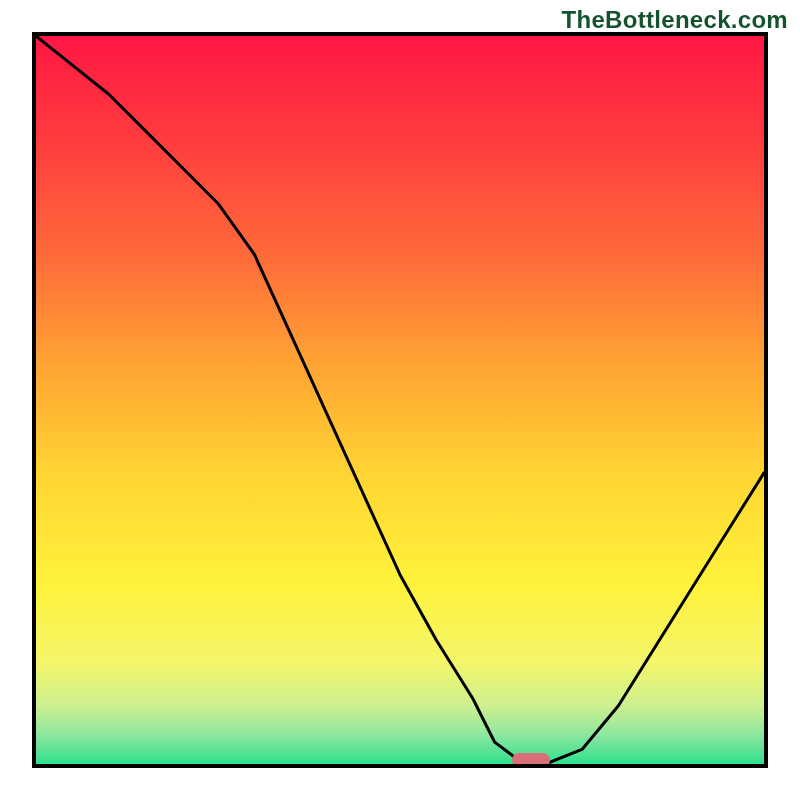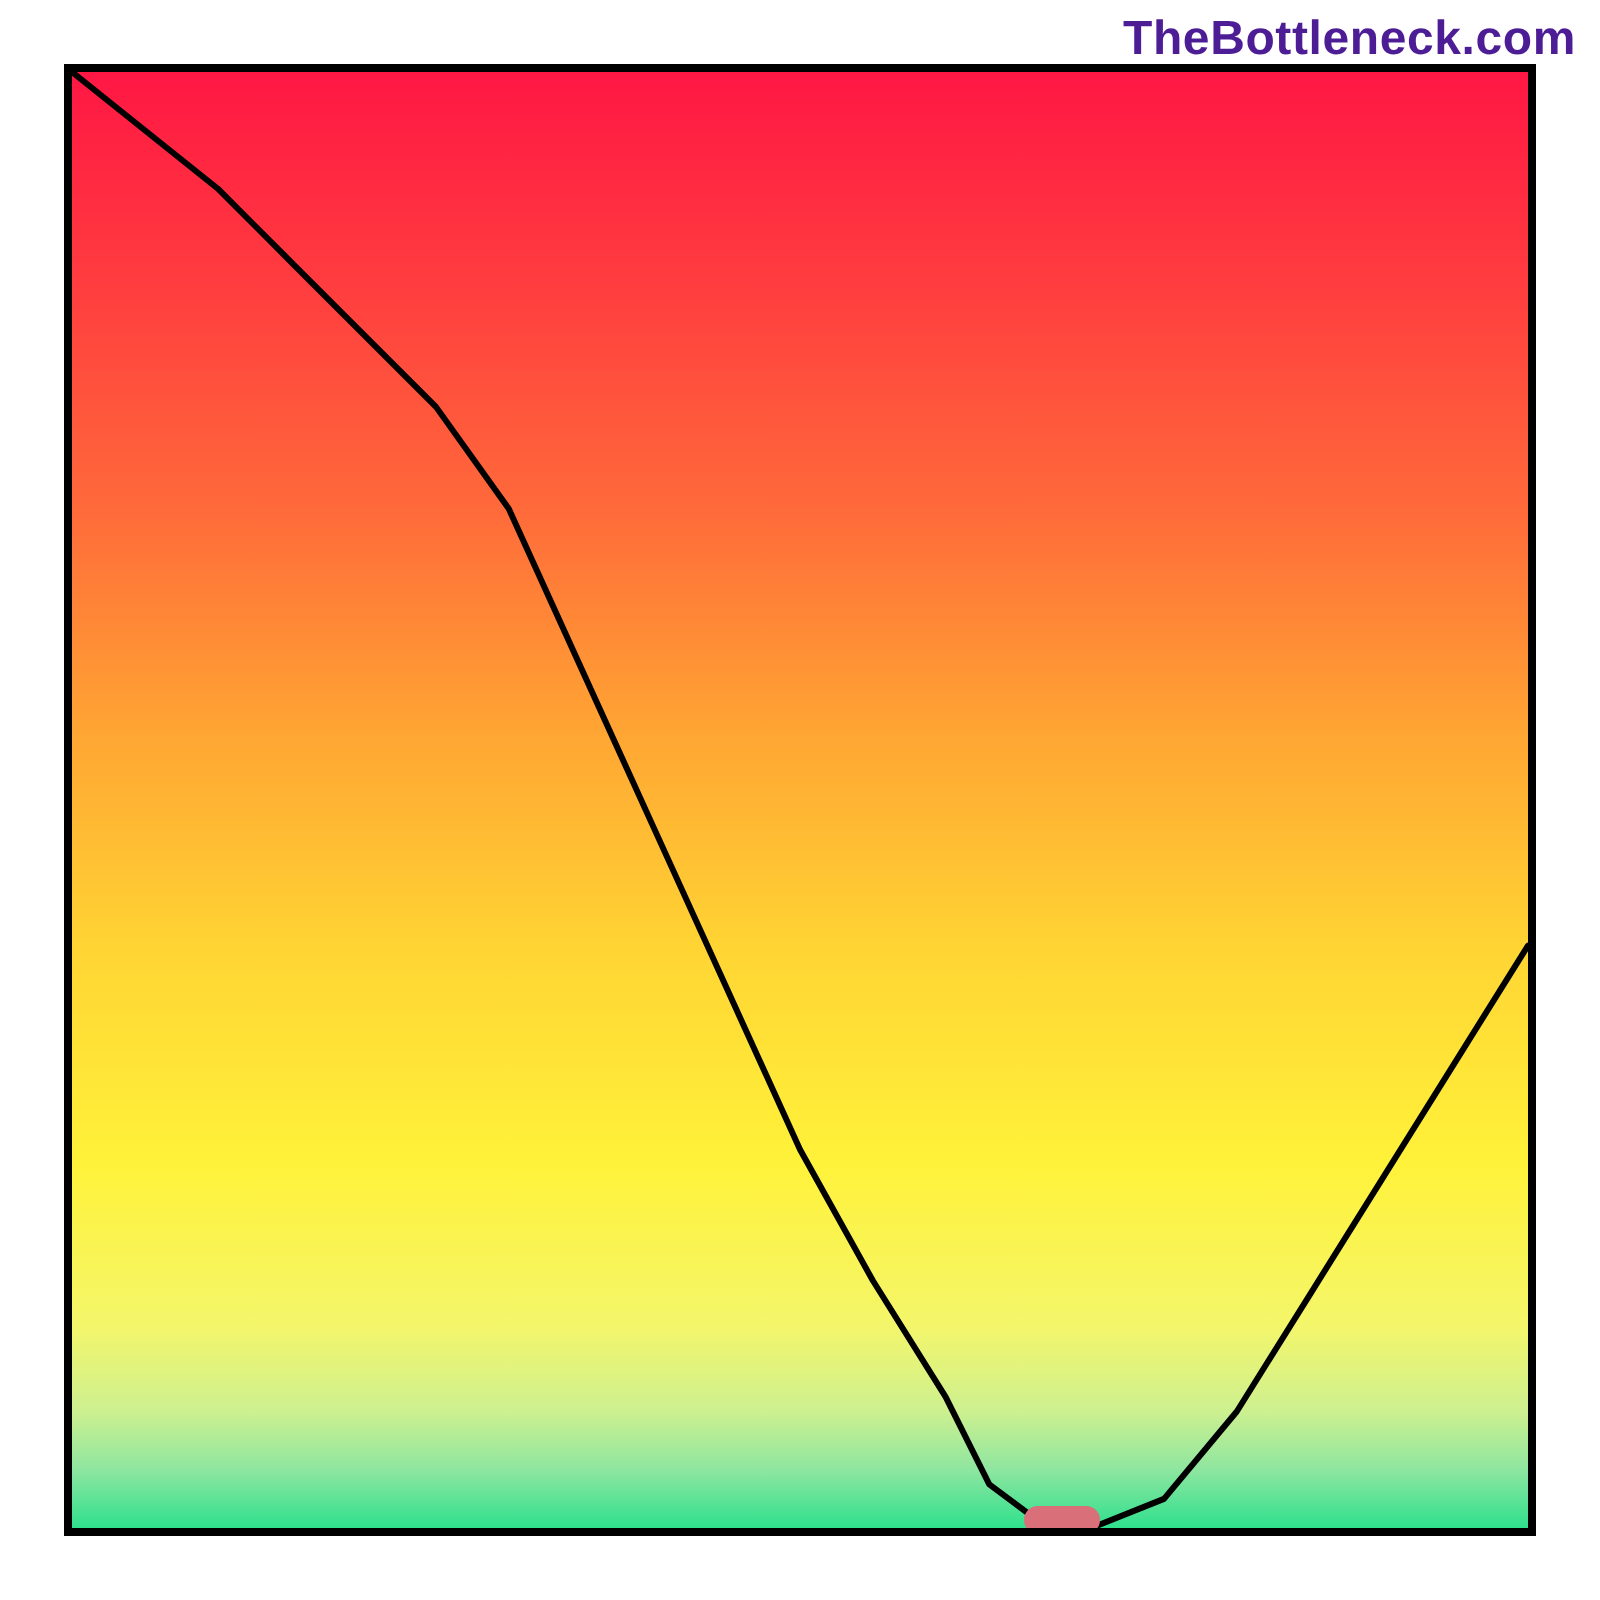--- a/index.html
+++ b/index.html
@@ -15,21 +15,21 @@
     position: absolute;
     left: 0;
     top: 0;
     width: 800px;
     height: 800px;
   }
   .watermark {
     position: absolute;
     top: 6px;
     right: 12px;
-    color: #4c1d95;
+    color: #14532d;
     font-size: 24px;
     font-weight: 600;
     letter-spacing: 0.3px;
   }
   .plot-area {
     position: absolute;
     left: 32px;
     top: 32px;
     width: 736px;
     height: 736px;

